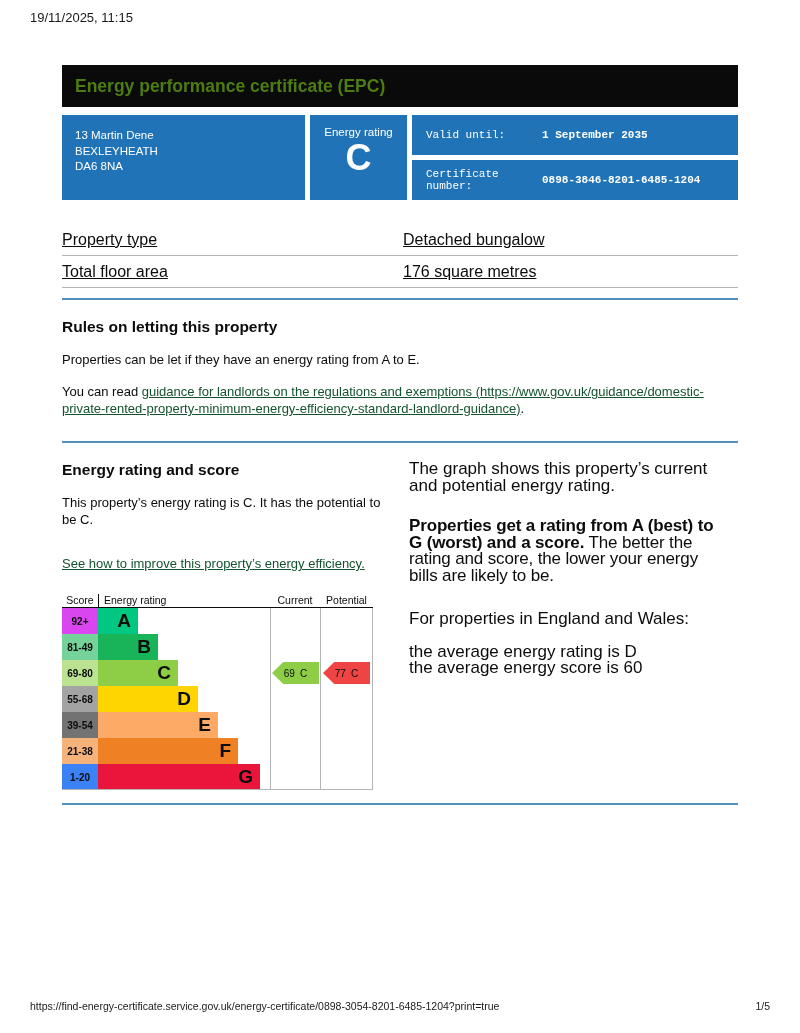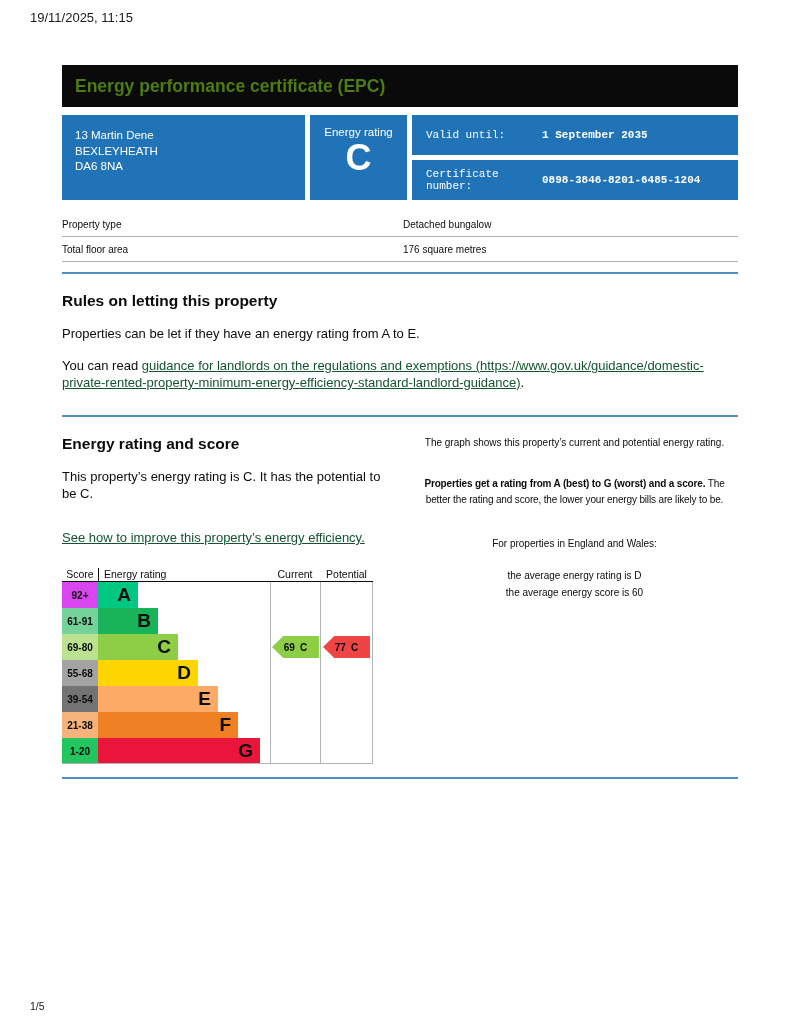--- a/index.html
+++ b/index.html
@@ -26,38 +26,38 @@
   .bluebox { background:#2173b8; color:#fff; }
   .address-box { width:243px; padding:13px 13px; font-size:11.5px; line-height:15.5px; }
   .rating-box { width:97px; text-align:center; padding-top:11px; }
   .rating-box .rb-label { font-size:11.5px; }
   .rating-box .rb-letter { font-size:36px; font-weight:bold; line-height:38px; margin-top:1px; }
   .summary-right { flex:1; display:flex; flex-direction:column; gap:5px;font-family:Liberation Mono, monospace; }
   .summary-row { flex:1; display:flex; align-items:center; padding-left:14px; font-size:11px; }
   .summary-row .lbl { width:116px; }
   .summary-row .val { font-weight:bold; }
 
-  .property-table { margin-top:12px; font-size:10px; }
+  .property-table { margin-top:24px; font-size:16px;text-decoration:underline; }
   .pt-row { display:flex; padding:7px 0 6px; border-bottom:1px solid #b1b4b6; }
   .pt-label { width:341px; }
 
   .divider { border:none; border-top:2px solid #5190bd; }
   .divider-1 { margin-top:10px; }
   .divider-2 { margin-top:24px; }
   .divider-3 { margin-top:13px; }
 
   h2 { font-size:15.5px; font-weight:bold; }
   .rules h2 { margin-top:18px; }
   .rules p { font-size:13px; margin-top:15px; line-height:17px; }
 
   .columns { display:flex; margin-top:18px; }
   .col-left { width:330px; }
   .col-left p { font-size:13px; margin-top:15px; line-height:17px; }
   .improve-link { display:inline-block; margin-top:27px; font-size:13px; line-height:17px; }
-  .col-right { width:313px; margin-left:26px; font-size:10px; line-height:16.5px;text-align:center; }
+  .col-right { width:313px; margin-left:17px; font-size:17px; line-height:16.5px; }
   .col-right .p2 { margin-top:24px; letter-spacing:-0.15px; }
   .col-right .p3 { margin-top:27px; }
   .col-right .p4 { margin-top:16px; }
 
   
   .epc-chart { margin-top:22px; width:311px; position:relative; font-family:"Liberation Sans", sans-serif; }
   .epc-header { display:flex; height:14px; border-bottom:1px solid #0b0c0c;
     font-size:10.5px; font-weight:normal; line-height:12px; }
   .eh-score { width:36px; text-align:center; }
   .eh-rating { flex:1; border-left:1px solid #0b0c0c; padding-left:5px; }
@@ -66,21 +66,21 @@
   .band-row { display:flex; height:26px; }
   .band-score { width:36px; font-size:10px; font-weight:bold;
     display:flex; align-items:center; justify-content:center; }
   .band-bar { display:flex; align-items:center; justify-content:flex-end;
     padding-right:7px; font-size:19px; font-weight:bold; }
   .vline { position:absolute; top:14px; bottom:1px; width:1px; background:#b1b4b6; }
   .vline-1 { left:208px; } .vline-2 { left:258px; } .vline-3 { left:310px; }
   .hline-bottom { position:absolute; left:0; right:0; bottom:0; height:1px; background:#b1b4b6; }
   .rating-arrow { position:absolute; top:68px; height:22px; width:47px;
     display:flex; align-items:center; justify-content:center; gap:5px;
-    padding-left:0; font-size:10px; font-weight:bold; color:#0b0c0c;
+    padding-left:0; font-size:10px; font-weight:normal; color:#0b0c0c;
     clip-path:polygon(0 50%, 24% 0, 100% 0, 100% 100%, 24% 100%); }
   .arrow-current { left:210px; }
   .arrow-potential { left:261px; }
 </style>
 </head>
 <body>
 
 <div class="print-header">
   <span class="ph-datetime">19/11/2025, 11:15</span>
 </div>
@@ -148,41 +148,41 @@
           <div class="eh-rating">Energy rating</div>
           <div class="eh-current">Current</div>
           <div class="eh-potential">Potential</div>
         </div>
         <div>
             <div class="band-row">
               <div class="band-score" style="background: #d946ef;">92+</div>
               <div class="band-bar" style="background: rgb(0, 199, 129); width: 40px;">A</div>
             </div>
             <div class="band-row">
-              <div class="band-score" style="background: rgb(117, 210, 155);">61-91</div>
+              <div class="band-score" style="background: rgb(117, 210, 155);">81-49</div>
               <div class="band-bar" style="background: rgb(25, 180, 89); width: 60px;">B</div>
             </div>
             <div class="band-row">
               <div class="band-score" style="background: rgb(187, 226, 144);">69-80</div>
               <div class="band-bar" style="background: rgb(141, 206, 70); width: 80px;">C</div>
             </div>
             <div class="band-row">
               <div class="band-score" style="background: #a3a3a3;">55-68</div>
               <div class="band-bar" style="background: rgb(255, 213, 0); width: 100px;">D</div>
             </div>
             <div class="band-row">
               <div class="band-score" style="background: #737373;">39-54</div>
               <div class="band-bar" style="background: rgb(252, 170, 101); width: 120px;">E</div>
             </div>
             <div class="band-row">
               <div class="band-score" style="background: rgb(245, 179, 123);">21-38</div>
               <div class="band-bar" style="background: rgb(239, 128, 35); width: 140px;">F</div>
             </div>
             <div class="band-row">
-              <div class="band-score" style="background: #22c55e;">1-20</div>
+              <div class="band-score" style="background: #3b82f6;">1-20</div>
               <div class="band-bar" style="background: rgb(233, 21, 59); width: 162px;">G</div>
             </div>
           </div>
         <div class="vline vline-1"></div>
         <div class="vline vline-2"></div>
         <div class="vline vline-3"></div>
         <div class="hline-bottom"></div>
         <div class="rating-arrow arrow-current" style="background: rgb(141, 206, 70);">
           <span>69</span>
           <span>C</span>
@@ -205,14 +205,15 @@
         <span>the average energy score is 60</span>
       </p>
     </div>
   </div>
 
   <hr class="divider divider-3">
 
 </div>
 
 <div class="print-footer">
+  <span>https://find-energy-certificate.service.gov.uk/energy-certificate/0898-3054-8201-6485-1204?print=true</span>
   <span>1/5</span>
 </div>
 
 </body></html>

